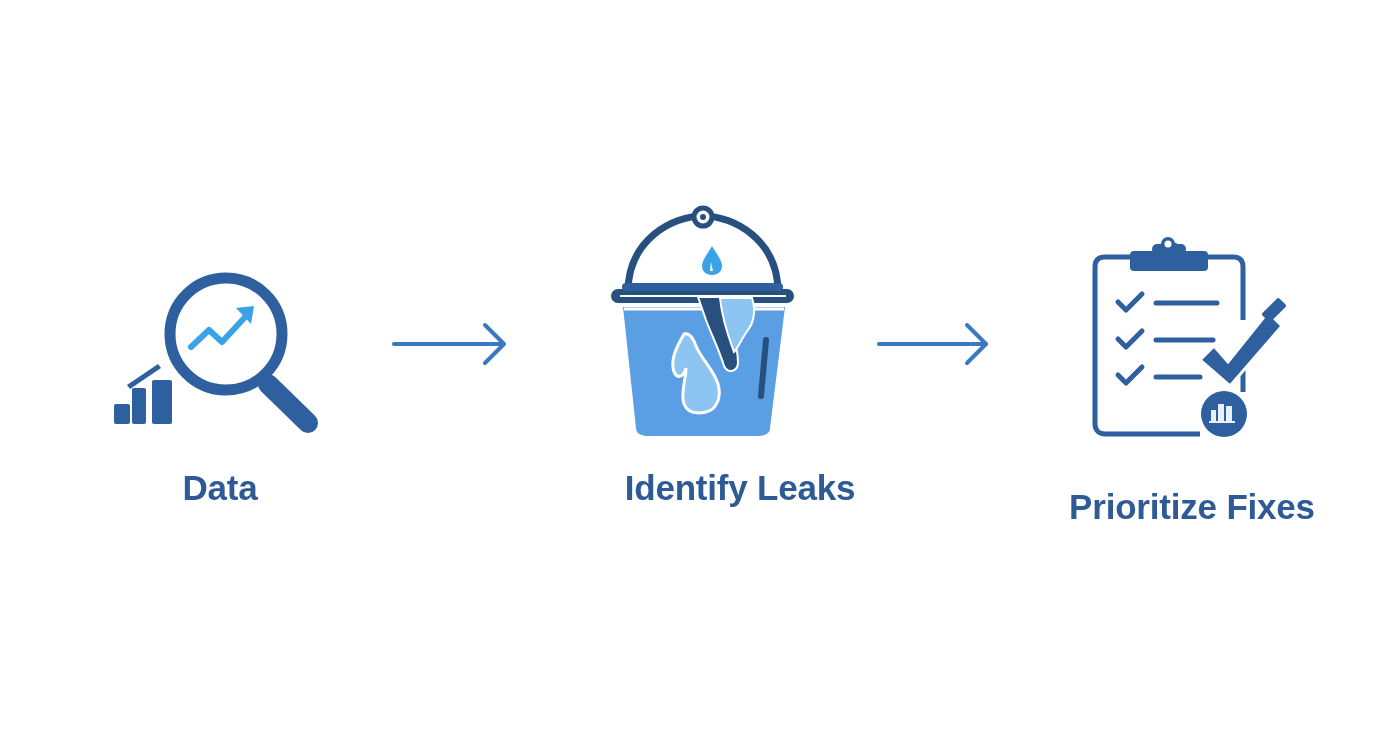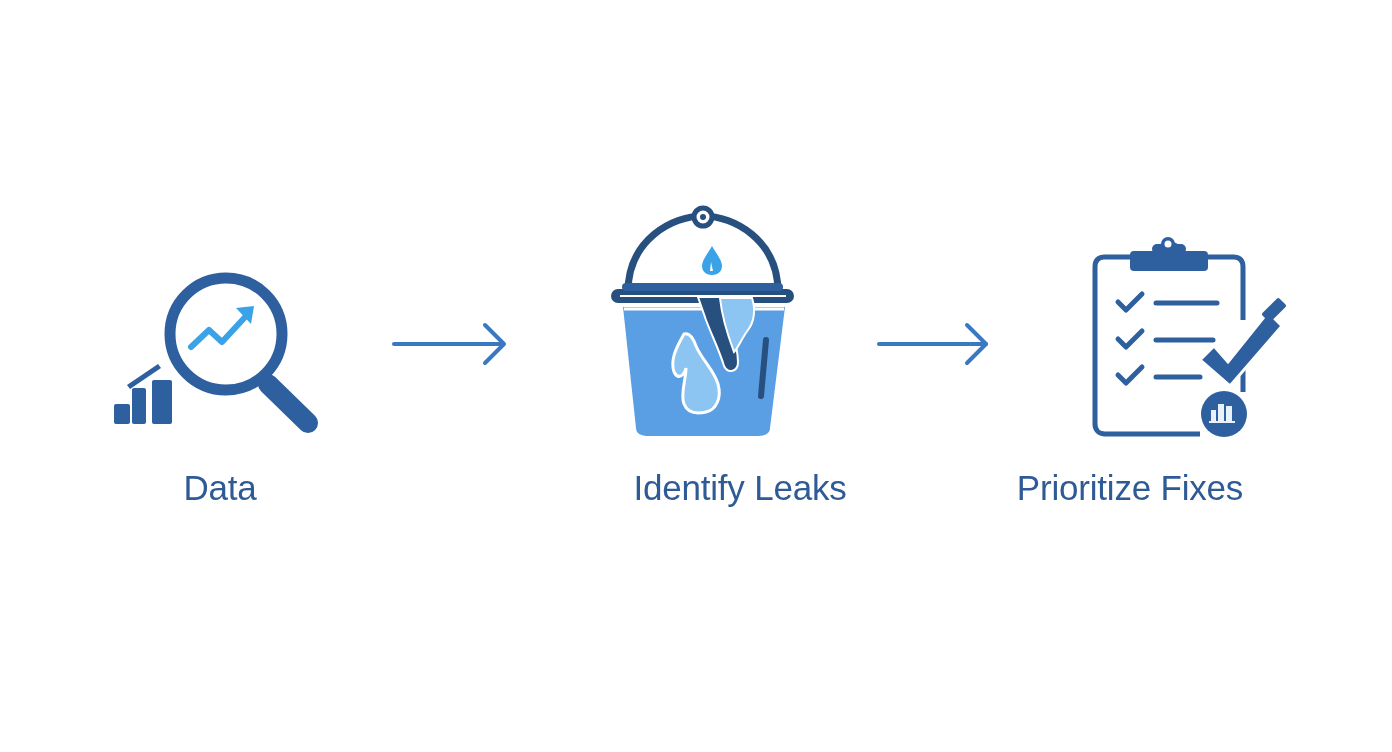--- a/index.html
+++ b/index.html
@@ -18,21 +18,21 @@
       position: absolute;
       text-align: center;
     }
     .step svg {
       position: absolute;
       display: block;
     }
     .label {
       position: absolute;
       white-space: nowrap;
-      font-weight: normal;
+      font-weight: bold;
       font-size: 35px;
       letter-spacing: -0.2px;
       color: #2e5a96;
       transform: translateX(-50%);
       top: 468px;
     }
     .arrow {
       position: absolute;
     }
   </style>
@@ -132,14 +132,14 @@
 
     <circle cx="1224" cy="414" r="27" fill="#ffffff"></circle>
     <circle cx="1224" cy="414" r="23" fill="#2e5f9e"></circle>
     <g fill="#e9f1fb">
       <rect x="1211" y="410" width="5" height="11"></rect>
       <rect x="1218" y="404" width="6" height="17"></rect>
       <rect x="1226" y="406" width="6" height="15"></rect>
       <rect x="1209" y="421" width="26" height="2"></rect>
     </g>
   </svg>
-  <span class="label" style="left:1130px;">Prioritize Fixes</span>
+  <span class="label" style="left:1192px;margin-top:19px;">Prioritize Fixes</span>
 </div>
 
 </body></html>

